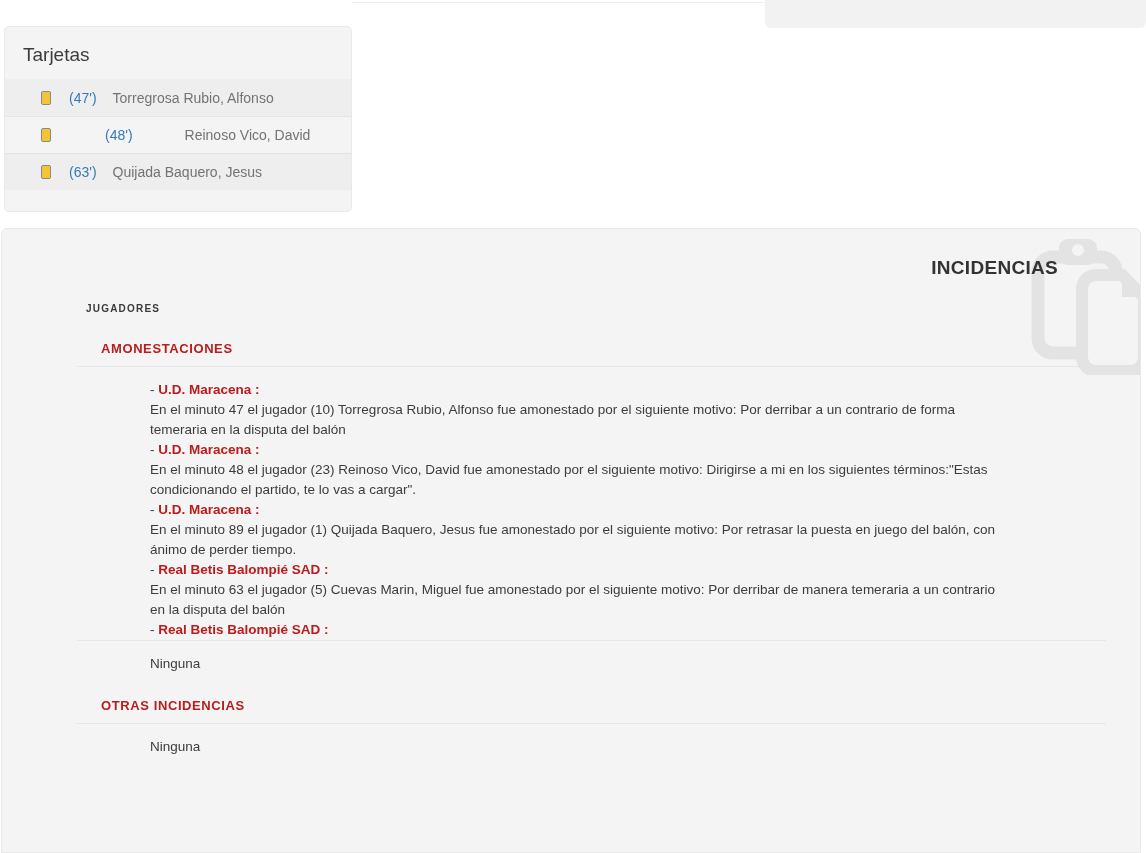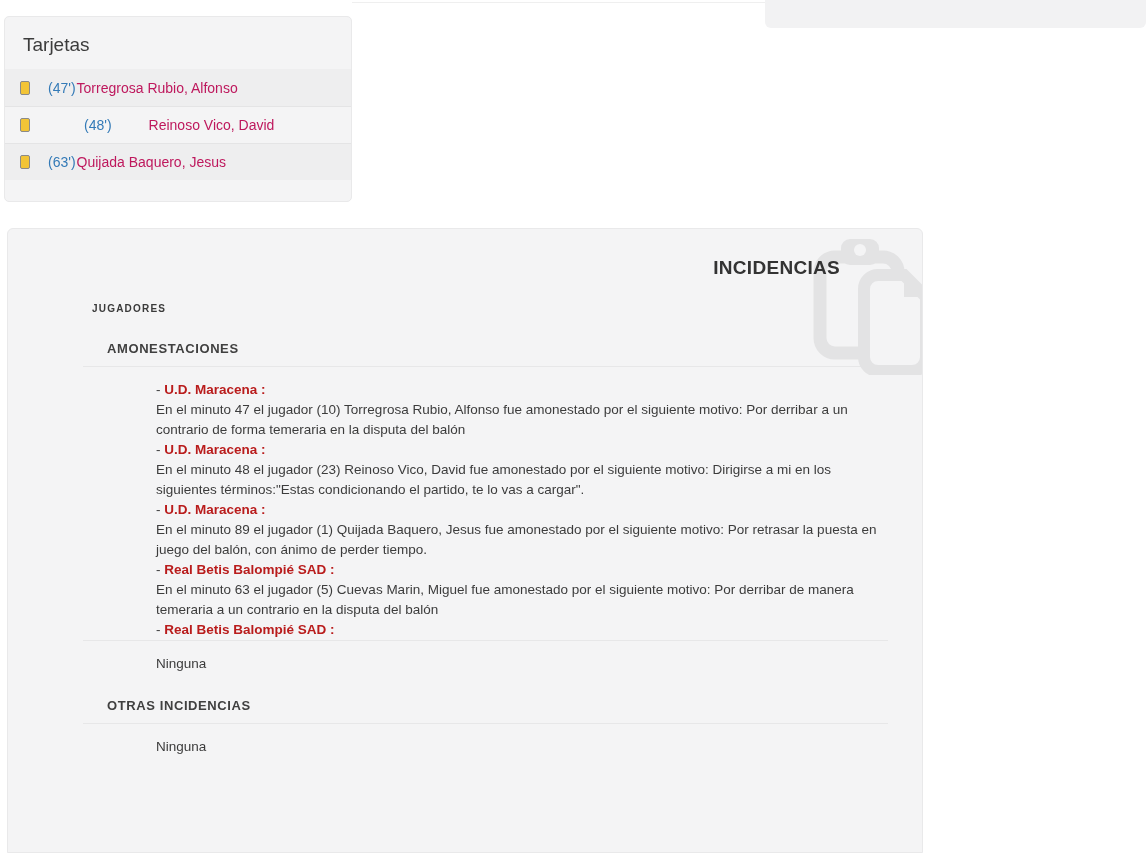--- a/index.html
+++ b/index.html
@@ -6,46 +6,46 @@
   html,body { width:1146px; height:853px; background:#ffffff; overflow:hidden;
               font-family:"Liberation Sans", sans-serif; }
 
   
   .top-hairline { position:absolute; left:352px; top:2px; width:414px; height:1px;
                   background:#efefef; }
   .top-right-box { position:absolute; left:765px; top:0; width:381px; height:28px;
                    background:#f2f2f3; border-radius:0 0 6px 6px; }
 
   
-  .tarjetas-panel { position:absolute; left:4px; top:16px; width:348px; height:186px;
+  .tarjetas-panel { position:absolute; left:4px; top:26px; width:348px; height:186px;
                     background:#f4f4f5; border:1px solid #e9e9ea; border-radius:5px;
                     overflow:hidden; }
   .tarjetas-title { padding:17px 18px 13px 18px; font-size:19px; color:#3c3c3c; }
-  .card-row { display:flex; align-items:center; height:37px; padding-left:15px;
+  .card-row { display:flex; align-items:center; height:37px; padding-left:36px;
               font-size:14px; }
   .card-row.odd  { background:#eeeeef; }
   .card-row.even { background:#f4f4f5;gap:36px; }
   .card-row + .card-row { border-top:1px solid #e4e4e5; }
   .yellow-card { width:10px; height:14px; background:#f2c436; border:1px solid #8a8a8a;
                  border-radius:2px; flex:0 0 auto; }
   .minute-link { color:#337ab7; margin-left:18px; cursor:pointer; }
-  .player-name { color:#be185d; margin-left:1px; }
+  .player-name { color:#737373; margin-left:16px; }
 
   
-  .main-panel { position:absolute; left:7px; top:228px; width:916px; height:625px;
+  .main-panel { position:absolute; left:1px; top:228px; width:1140px; height:625px;
                 background:#f4f4f5; border:1px solid #e9e9ea; border-radius:6px 6px 0 0;
                 overflow:hidden; }
   .watermark { position:absolute; right:-8px; top:0; pointer-events:none; }
   .panel-header { position:relative; text-align:right; padding:28px 82px 0 0;
                   font-size:19px; font-weight:bold; letter-spacing:.3px; color:#333; }
   .jugadores-title { margin:24px 0 0 84px; font-size:10px; font-weight:bold;
                      letter-spacing:1.2px; color:#3a3a3a; }
   .sections { margin:0 34px 0 75px; }
   .red-header { margin:27px 0 10px 24px; font-size:13px; font-weight:bold;
-                letter-spacing:.6px; color:#404040; }
+                letter-spacing:.6px; color:#b91c1c; }
   .rule { border:0; border-top:1px solid #e7e7e8; height:0; }
   .entries { margin:13px 0 0 73px; max-width:862px; font-size:13.5px;
              line-height:20px; color:#3c3c3c; }
   .entry-team b { color:#b91c1c; }
   .ninguna { margin:15px 0 6px 73px; font-size:13.5px; color:#3c3c3c; }
 </style>
 </head>
 <body>
 
 <div class="top-hairline"></div>

